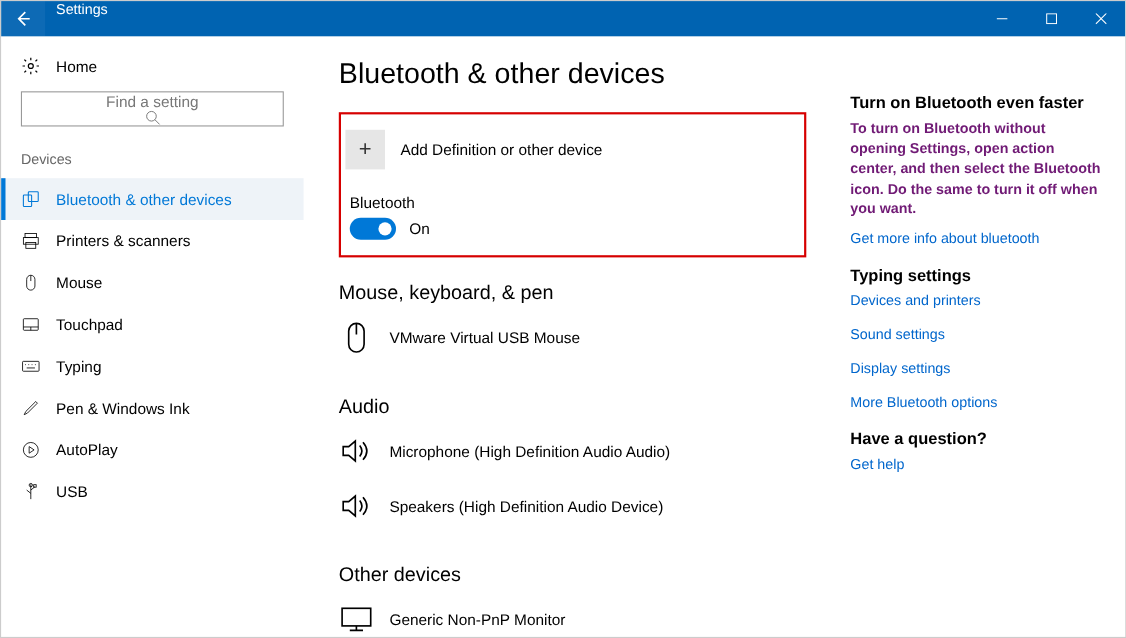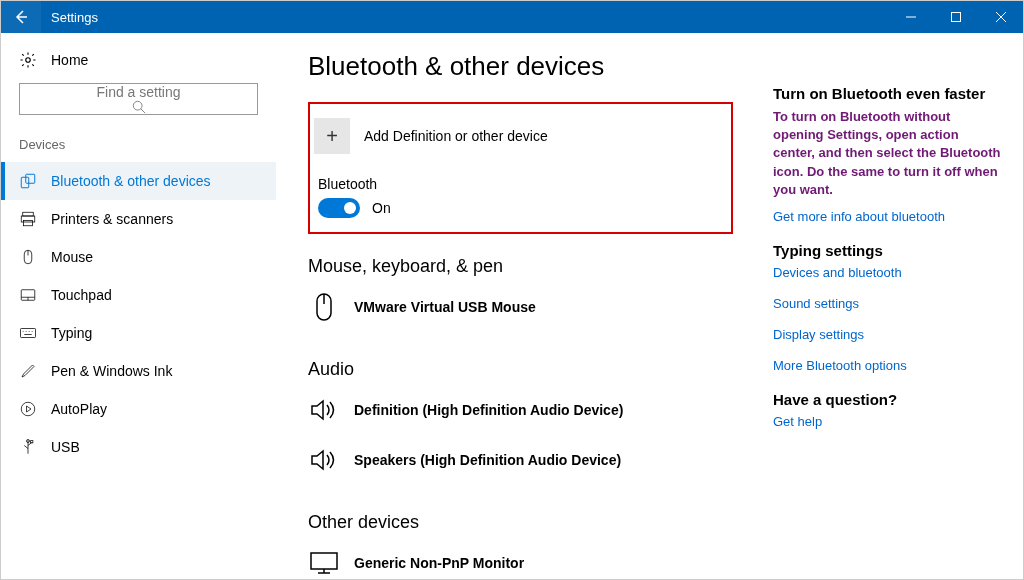--- a/index.html
+++ b/index.html
@@ -12,21 +12,21 @@
     height: 580px;
     overflow: hidden;
     border: 1px solid #ccc;
   }
   
   .titlebar {
     height: 32px;
     background: #0063b1;
     color: #fff;
     display: flex;
-    align-items: center;
+    align-items: flex-start;
   }
   .titlebar .back-btn {
     width: 40px; height: 32px;
     display: flex; align-items: center; justify-content: center;
     cursor: pointer;
     background: rgba(255,255,255,0.05);
   }
   .titlebar .title {
     padding-left: 10px;
     font-size: 13px;
@@ -139,21 +139,20 @@
   }
   .section-heading {
     font-size: 18px;
     font-weight: 400;
     margin: 22px 0 10px 0;
   }
   .device-row {
     display: flex; align-items: center; gap: 14px;
     padding: 4px 0 14px 0;
     cursor: pointer;
-    font-weight: bold;
   }
   .device-icon {
     width: 32px; height: 32px;
     display: flex; align-items: center; justify-content: center;
   }
   
   .right-heading {
     font-size: 15px; font-weight: 600;
     margin-bottom: 6px;
   }
@@ -336,21 +335,21 @@
       </div>
 
       <div class="section-heading">Audio</div>
       <div class="device-row">
         <span class="device-icon">
             <svg width="28" height="24" viewBox="0 0 28 24">
               <path d="M2 8 H7 L13 3 V21 L7 16 H2 Z" stroke="#000" fill="none" stroke-width="1.5"></path>
               <path d="M17 7 Q21 12 17 17 M20 4 Q27 12 20 20" stroke="#000" fill="none" stroke-width="1.5"></path>
             </svg>
           </span>
-        <span>Definition (High Definition Audio Device)</span>
+        <span>Microphone (High Definition Audio Audio)</span>
       </div>
       <div class="device-row">
         <span class="device-icon">
             <svg width="28" height="24" viewBox="0 0 28 24">
               <path d="M2 8 H7 L13 3 V21 L7 16 H2 Z" stroke="#000" fill="none" stroke-width="1.5"></path>
               <path d="M17 7 Q21 12 17 17 M20 4 Q27 12 20 20" stroke="#000" fill="none" stroke-width="1.5"></path>
             </svg>
           </span>
         <span>Speakers (High Definition Audio Device)</span>
       </div>
@@ -369,21 +368,21 @@
     </div>
 
     <div class="right-col">
       <div class="right-section">
         <div class="right-heading">Turn on Bluetooth even faster</div>
         <div class="right-text">To turn on Bluetooth without opening Settings, open action center, and then select the Bluetooth icon. Do the same to turn it off when you want.</div>
         <a class="link">Get more info about bluetooth</a>
       </div>
       <div class="right-section">
         <div class="right-heading">Typing settings</div>
-        <a class="link tight">Devices and bluetooth</a>
+        <a class="link tight">Devices and printers</a>
         <a class="link tight">Sound settings</a>
         <a class="link tight">Display settings</a>
         <a class="link tight">More Bluetooth options</a>
       </div>
       <div class="right-section">
         <div class="right-heading">Have a question?</div>
         <a class="link">Get help</a>
       </div>
     </div>
   </div>

